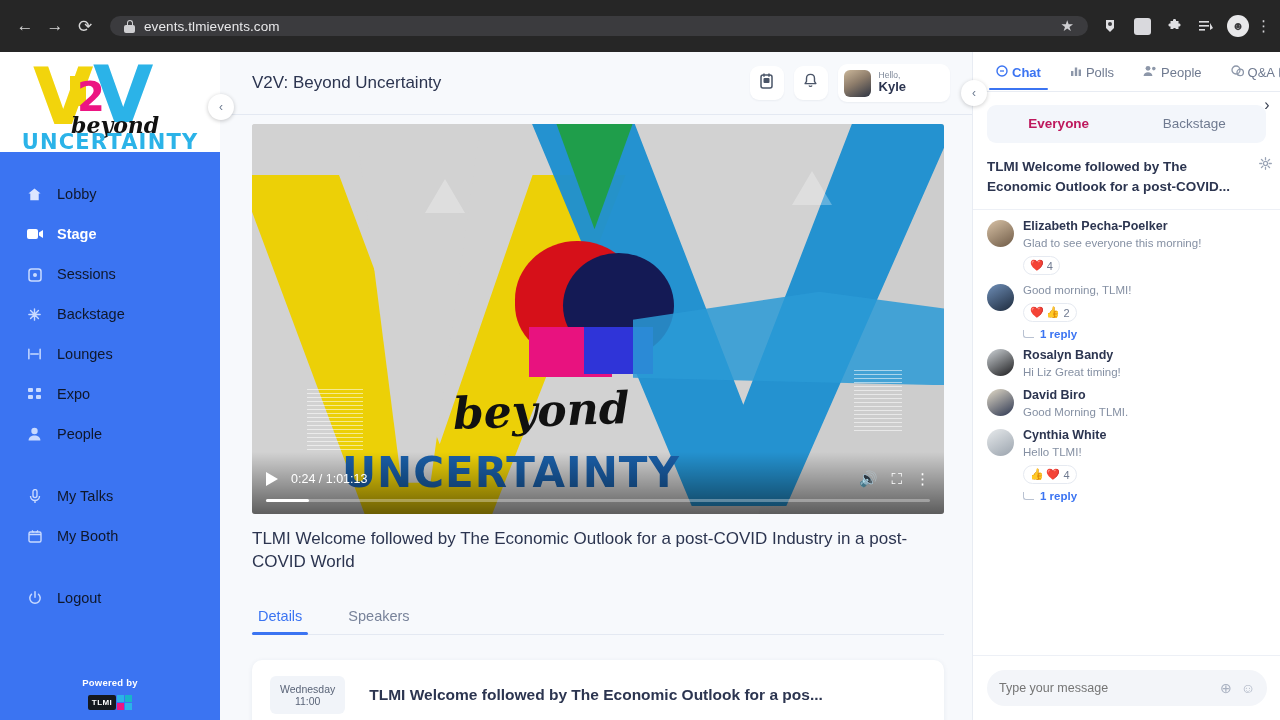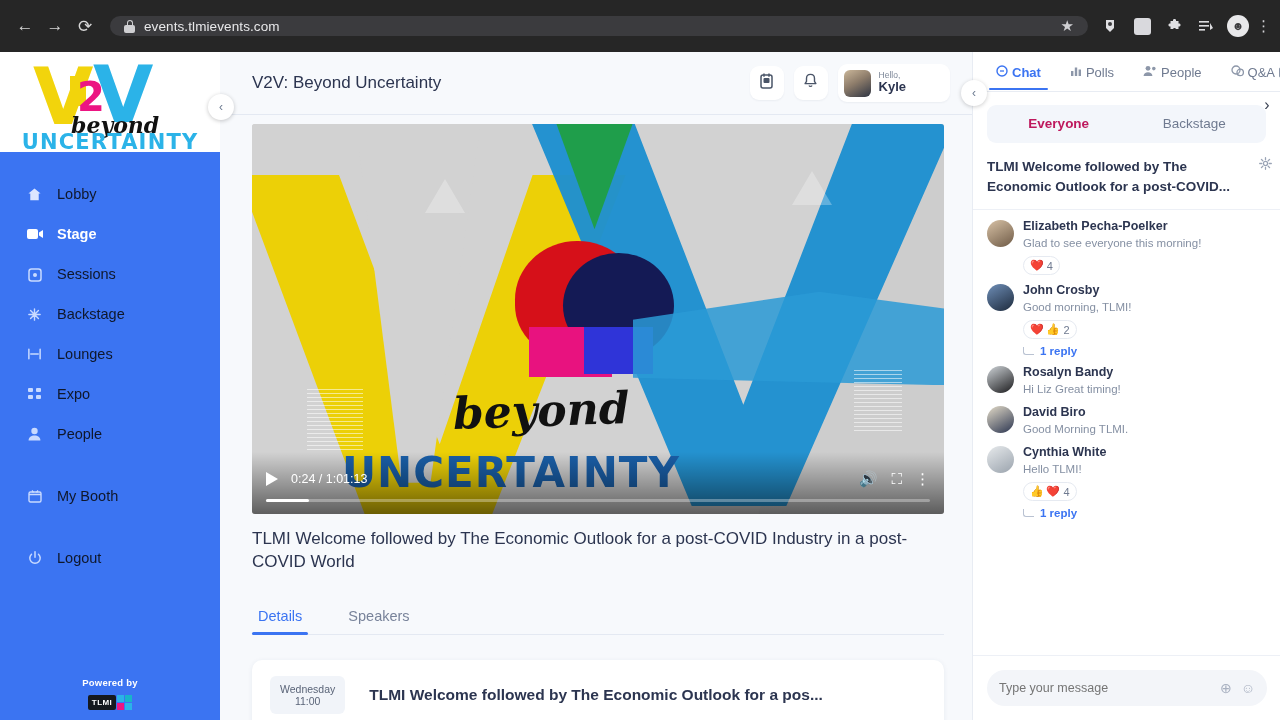--- a/index.html
+++ b/index.html
@@ -348,20 +348,29 @@
                 <path d="M0.6 13.5c0-3.2 2.6-5 5.9-5s5.9 1.8 5.9 5z" fill="#c9daff"></path>
               </svg>
           </span>
           <span>People</span>
         </div>
 
         <div class="nav-gap"></div>
 
         <div class="nav-item">
           <span class="nav-ico">
+            <svg width="12" height="15" viewBox="0 0 12 15">
+                <rect x="4" y="0.6" width="4" height="8" rx="2" fill="none" stroke="#c9daff" stroke-width="1.4"></rect>
+                <path d="M1.5 7a4.5 4.5 0 009 0M6 11.5V14" stroke="#c9daff" stroke-width="1.4" fill="none"></path>
+              </svg>
+          </span>
+          <span>My Talks</span>
+        </div>
+        <div class="nav-item">
+          <span class="nav-ico">
             <svg width="14" height="14" viewBox="0 0 14 14">
                 <rect x="1" y="3" width="12" height="10" rx="1.5" fill="none" stroke="#c9daff" stroke-width="1.4"></rect>
                 <path d="M1 5.5h12M4 1.5l1.5 2M10 1.5L8.5 3.5" stroke="#c9daff" stroke-width="1.3" fill="none"></path>
               </svg>
           </span>
           <span>My Booth</span>
         </div>
 
         <div class="nav-gap"></div>
 
@@ -554,21 +563,20 @@
             <div class="reactions">
               <span>❤️</span>
               <span>4</span>
             </div>
           </div>
         </div>
 
         <div class="msg">
           <span class="m-av" style="background:linear-gradient(150deg,#6f8fb8,#1d2a3c)"></span>
           <div class="m-body">
-            <div class="m-name">John Crosby</div>
             <div class="m-text">Good morning, TLMI!</div>
             <div class="reactions">
               <span>❤️</span>
               <span>👍</span>
               <span>2</span>
             </div>
             <div class="reply-row">
               <span class="reply-corner"></span>
               <span>1 reply</span>
             </div>

